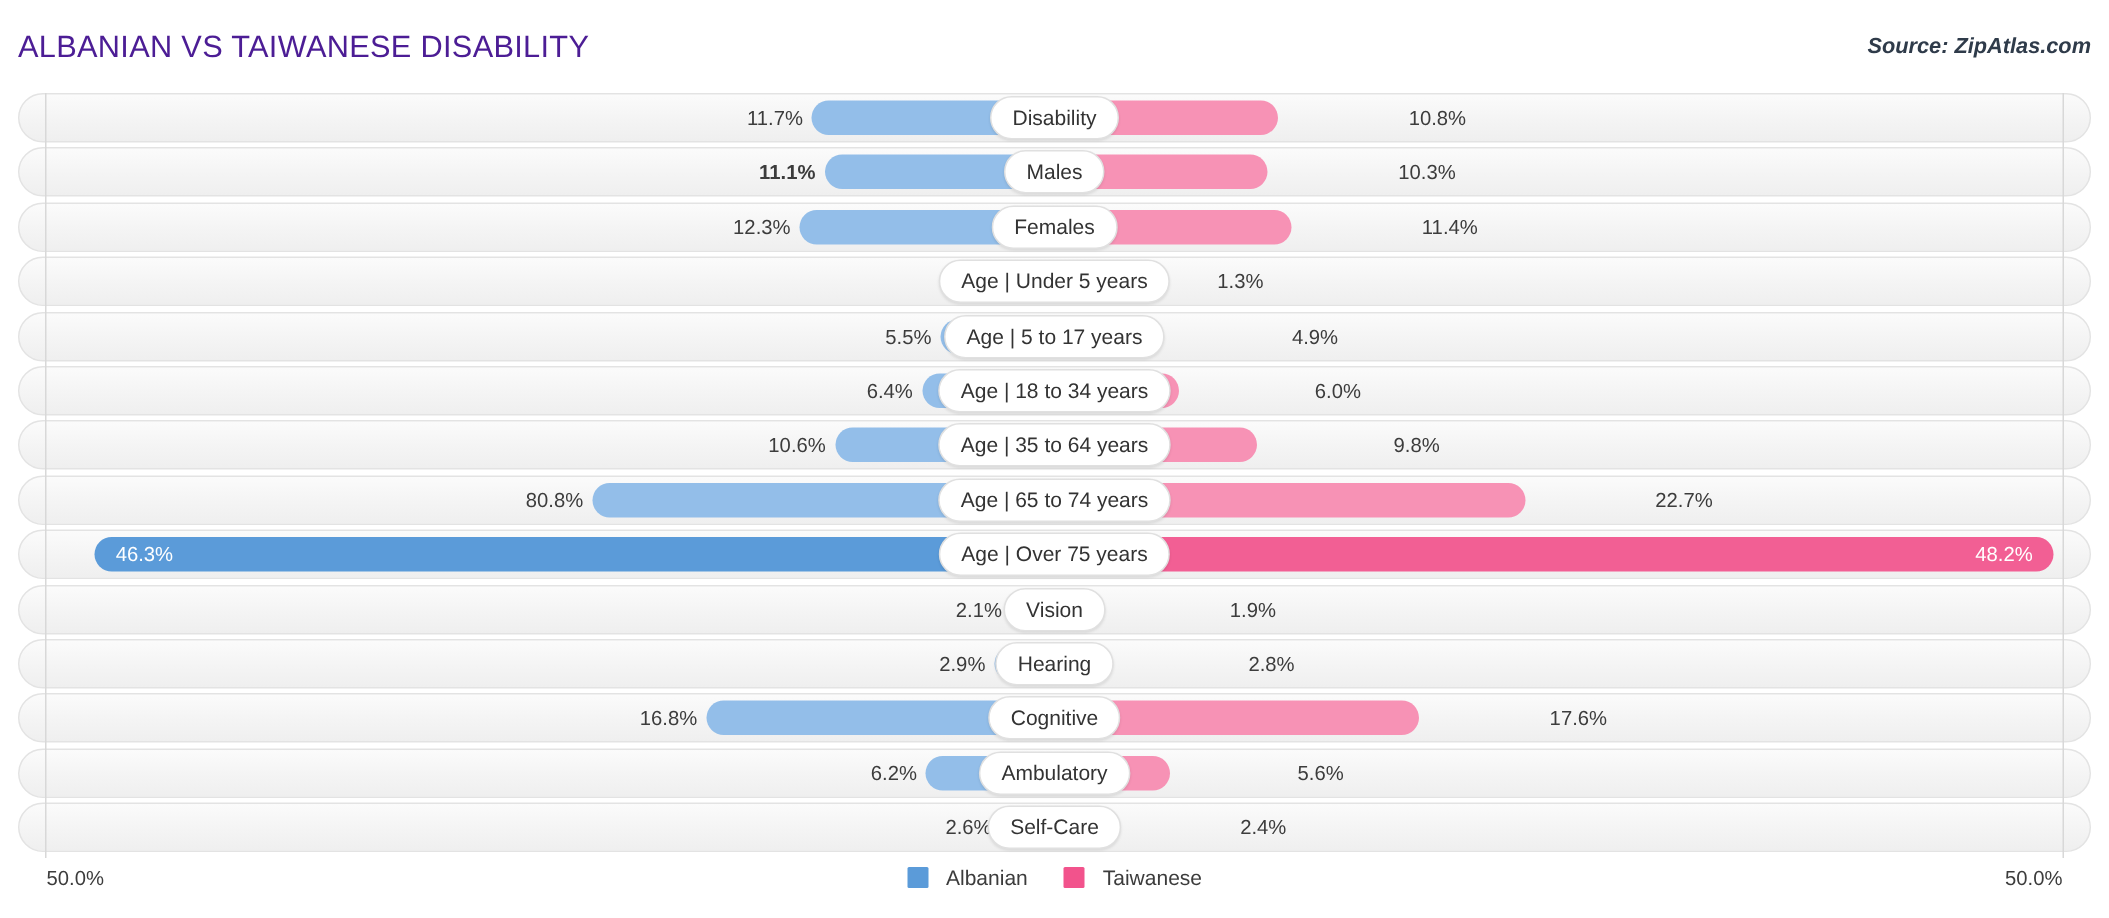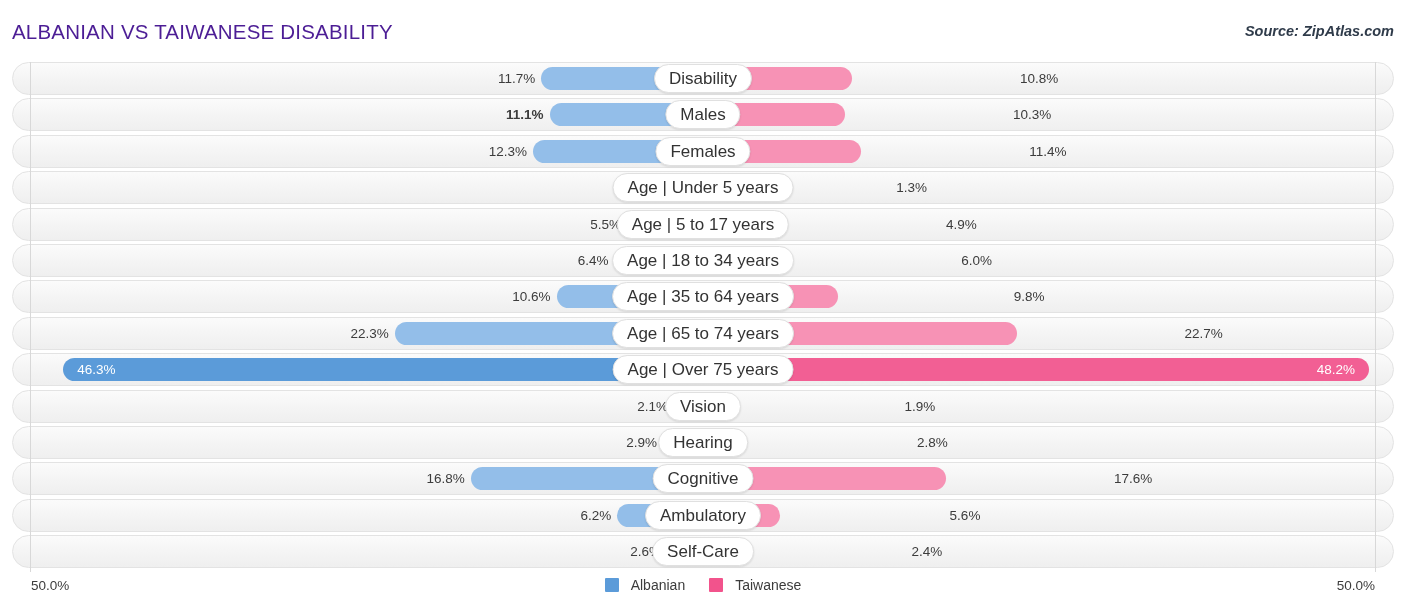--- a/index.html
+++ b/index.html
@@ -102,36 +102,36 @@
     position: absolute;
     top: 0;
     height: 33px;
     line-height: 33px;
     font-size: 13.5px;
     color: #3c3c3c;
     white-space: nowrap;
     z-index: 4;
   }
   .val.left  { text-align: right; }
-  .val.right { text-align: right; }
+  .val.right { text-align: center; }
   .val.inside { color: #ffffff; }
 
   .label-pill {
     position: absolute;
     left: 50%;
     top: 2px;
     transform: translateX(-50%);
     height: 29px;
     line-height: 27px;
     padding: 0 14px;
     border: 1px solid #e0e0e0;
     border-radius: 15px;
     background: #ffffff;
     color: #333333;
-    font-size: 17px;
+    font-size: 14px;
     white-space: nowrap;
     z-index: 5;
     box-shadow: 0 1px 2px rgba(0,0,0,0.10);
   }
 
   
   .footer {
     position: absolute;
     left: 12px;
     right: 12px;
@@ -242,21 +242,21 @@
           <div class="bar left" style="width: 10.6%;"></div>
           <div class="bar right" style="width: 9.8%;"></div>
           <div class="val left" style="right: 60.6%; width: 200px; margin-right: 6px;">10.6%</div>
           <div class="val right" style="left: 59.8%; width: 200px; margin-left: 6px;">9.8%</div>
           <div class="label-pill">Age | 35 to 64 years</div>
         </div>
         <div class="row">
           <div class="track"></div>
           <div class="bar left" style="width: 22.3%;"></div>
           <div class="bar right" style="width: 22.7%;"></div>
-          <div class="val left" style="right: 72.3%; width: 200px; margin-right: 6px;">22.3%</div>
+          <div class="val left" style="right: 72.3%; width: 200px; margin-right: 6px;">80.8%</div>
           <div class="val right" style="left: 72.7%; width: 200px; margin-left: 6px;">22.7%</div>
           <div class="label-pill">Age | 65 to 74 years</div>
         </div>
         <div class="row highlight">
           <div class="track"></div>
           <div class="bar left" style="width: 46.3%;"></div>
           <div class="bar right" style="width: 48.2%;"></div>
           <div class="val left inside" style="right: auto; width: auto; margin-right: 0px; left: 3.7%; margin-left: 14px; text-align: left;">46.3%</div>
           <div class="val right inside" style="left: auto; width: auto; margin-left: 0px; right: 1.8%; margin-right: 14px; text-align: right;">48.2%</div>
           <div class="label-pill">Age | Over 75 years</div>

